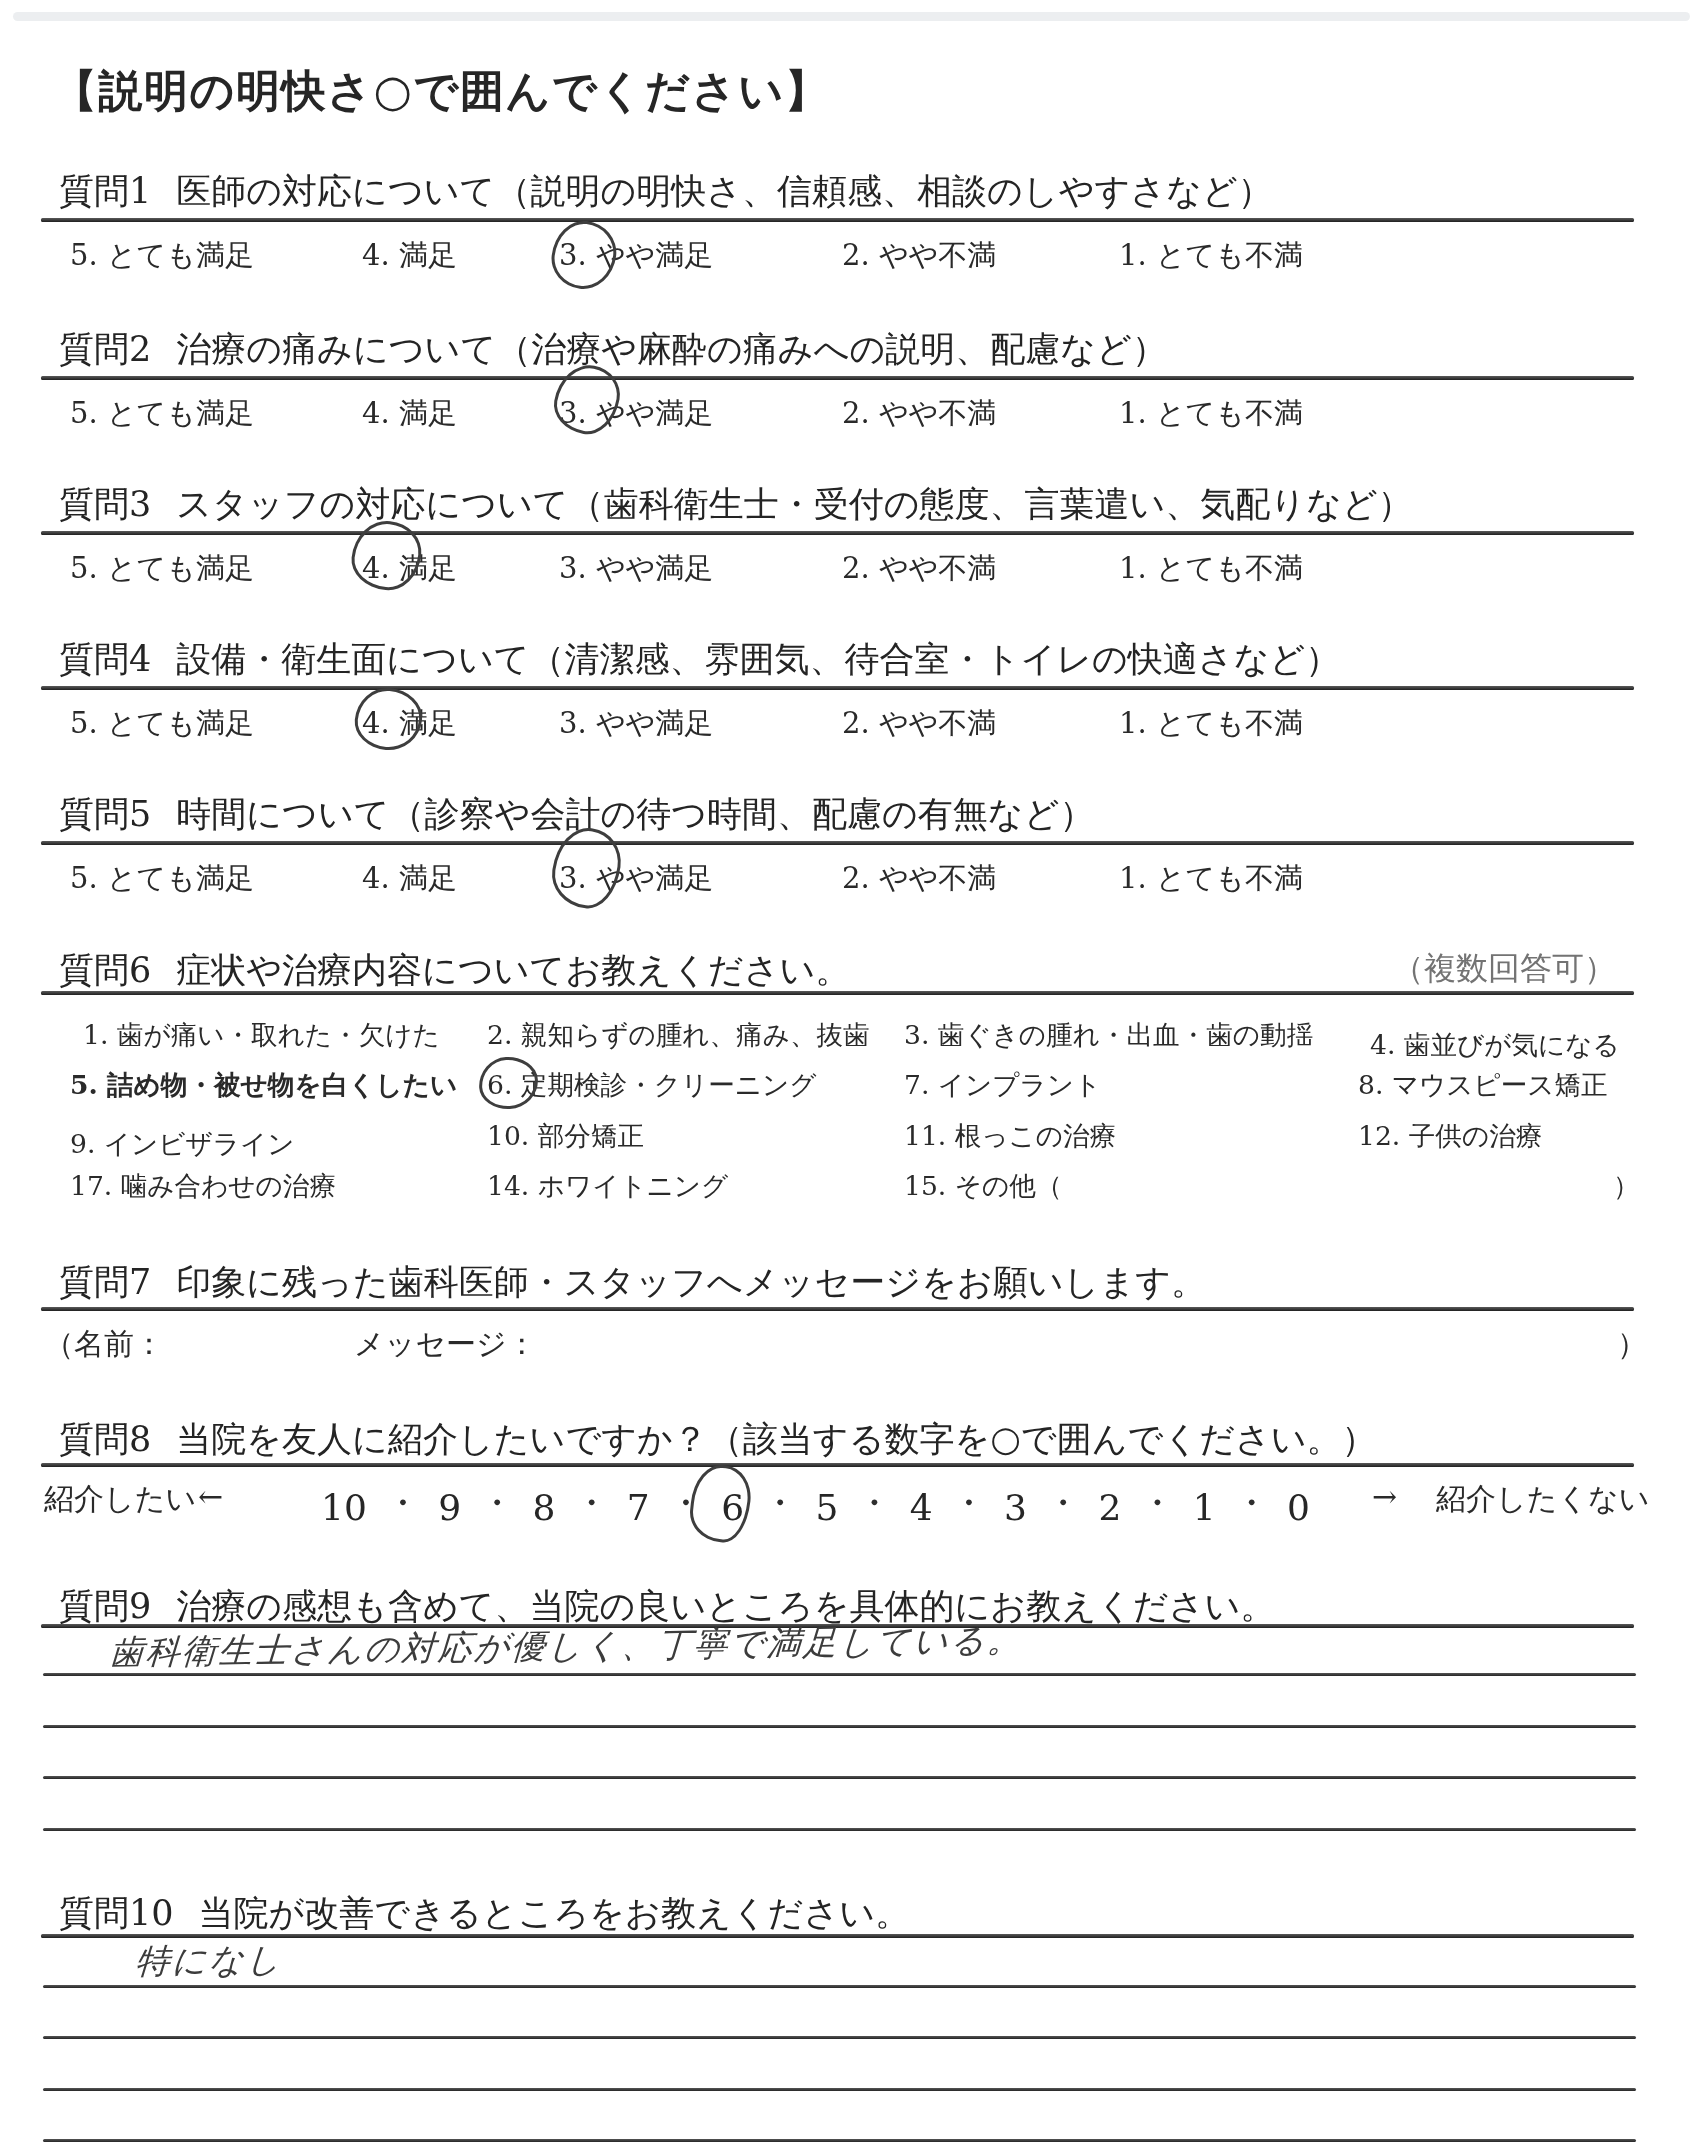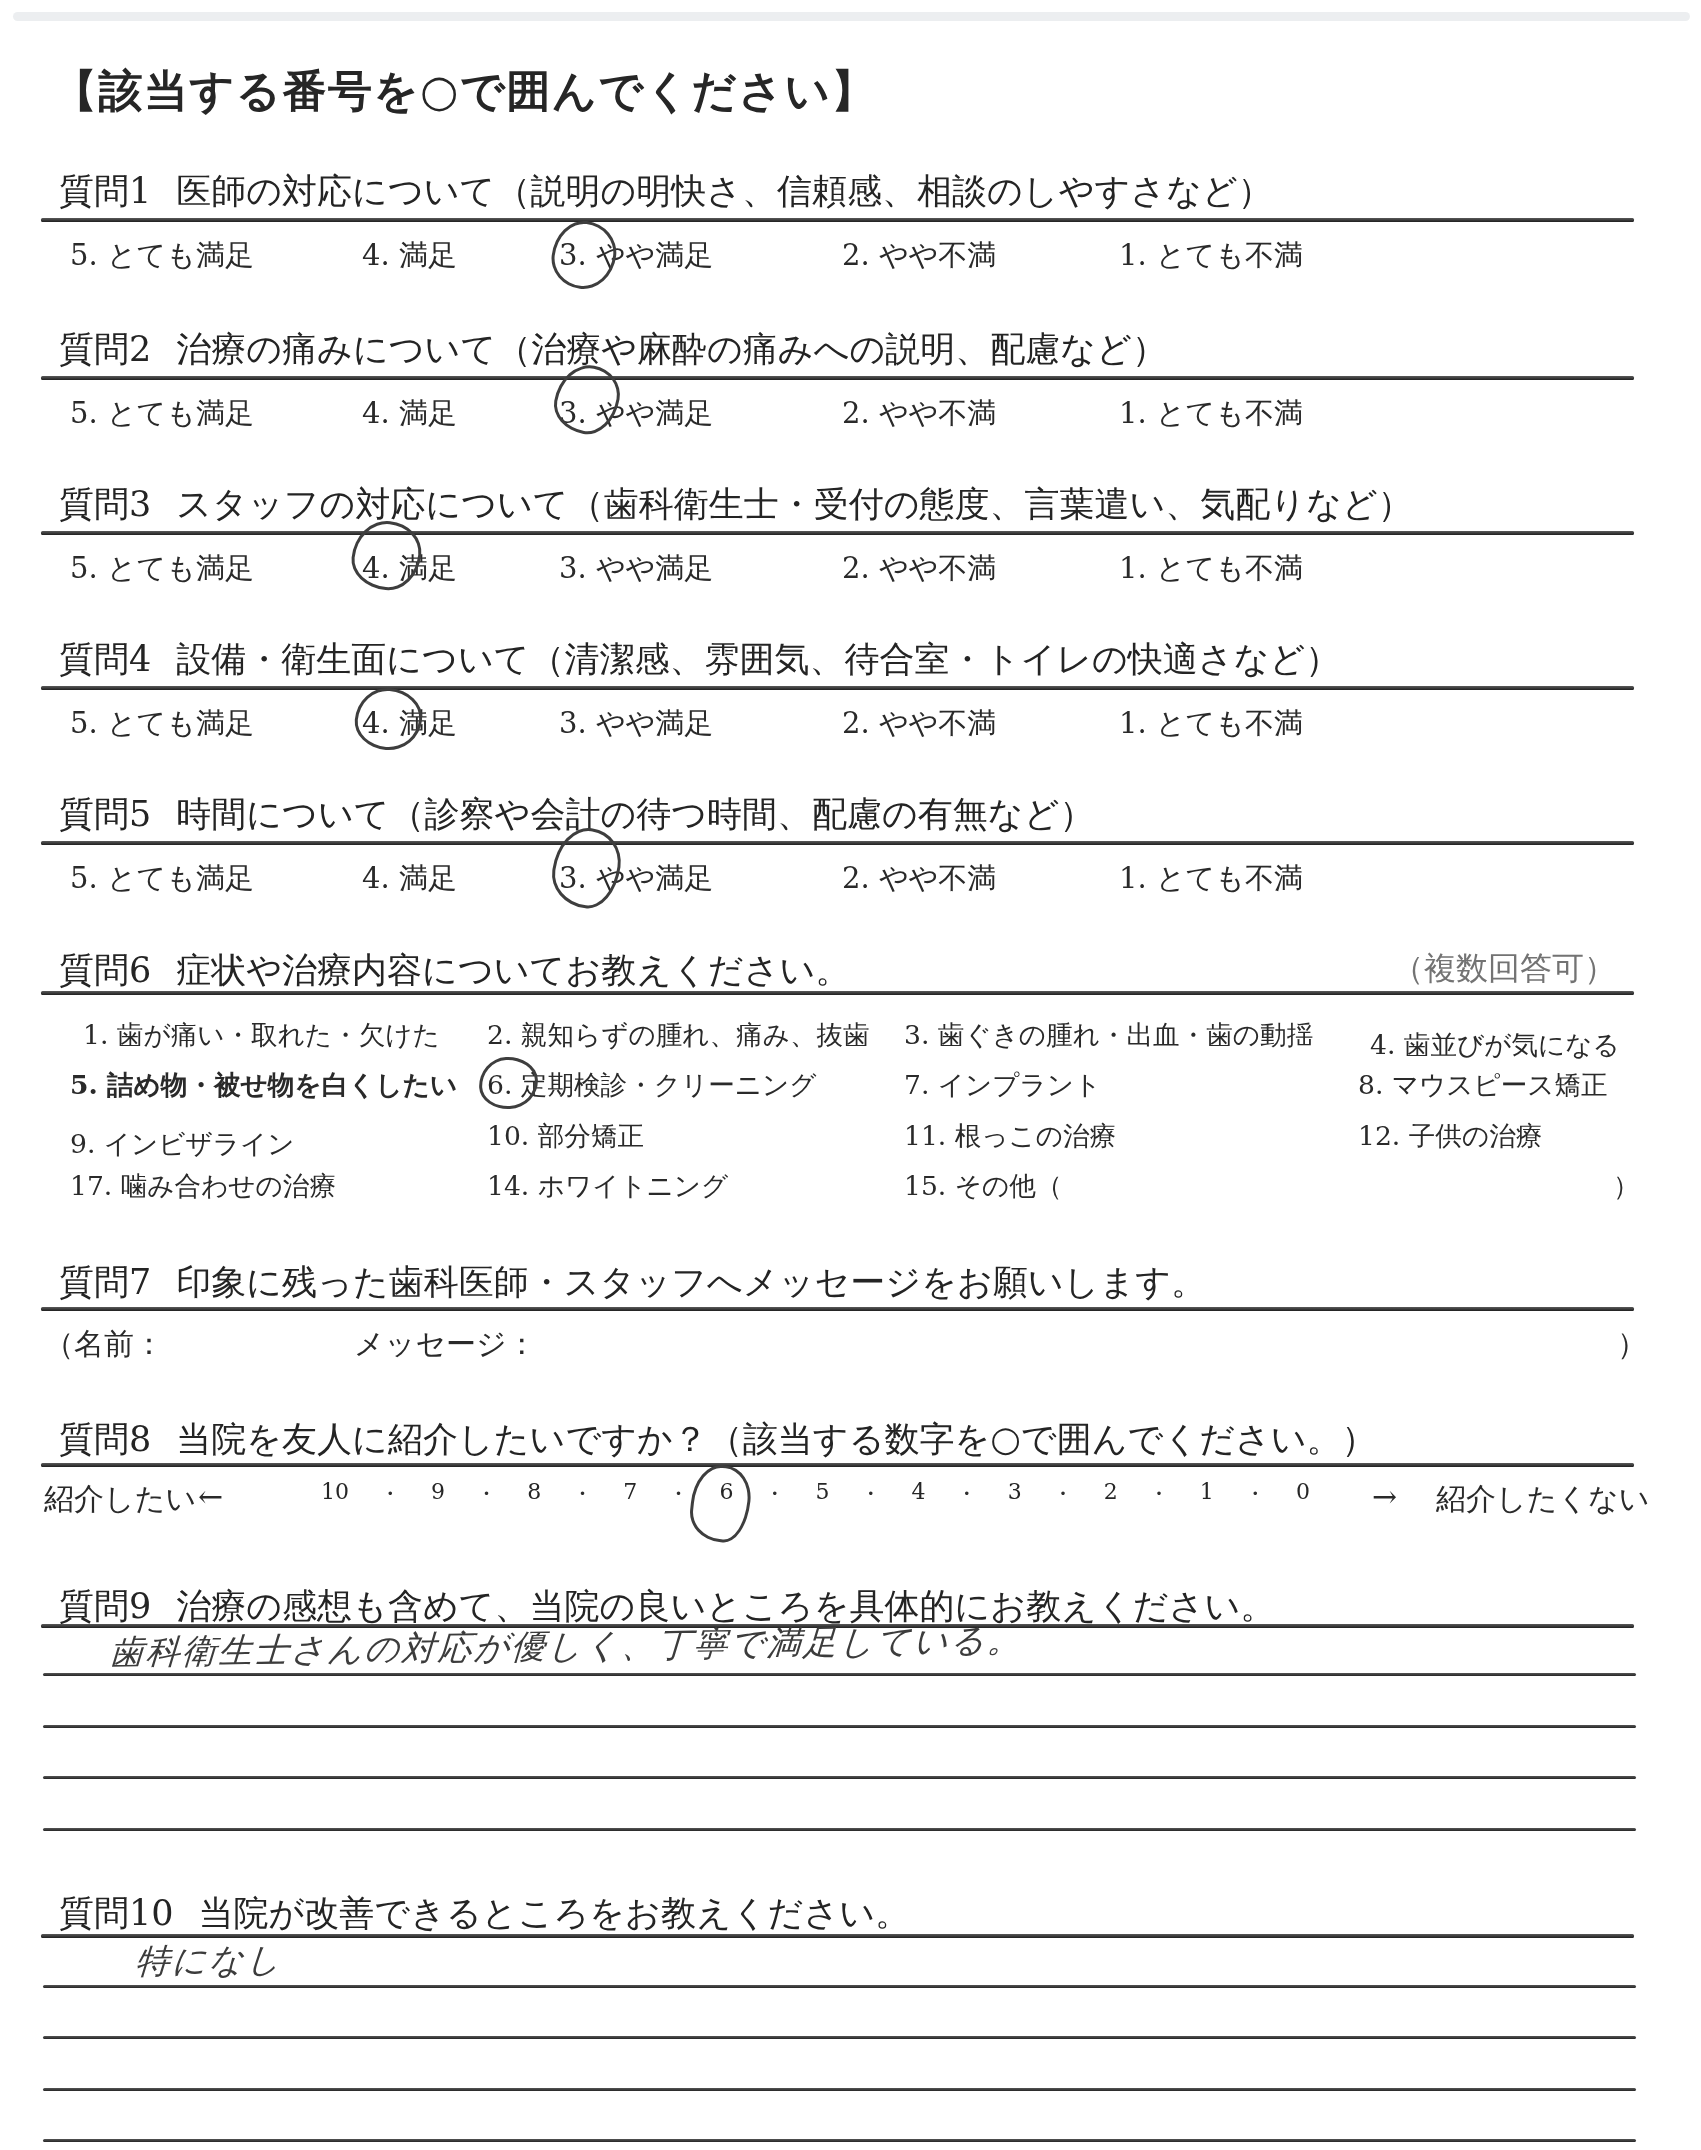--- a/index.html
+++ b/index.html
@@ -38,22 +38,22 @@
   .opt-row{position:absolute;left:0;width:1701px;height:41px;}
   .opt{
     position:absolute;top:0;font-size:29px;color:#2a2a2a;white-space:nowrap;
   }
   .q6-opt{
     position:absolute;font-size:26.6px;color:#2a2a2a;white-space:nowrap;
   }
   .inline-label{position:absolute;font-size:30px;color:#2a2a2a;white-space:nowrap;}
   .scale-strip{
     position:absolute;left:321px;width:989px;display:flex;
-    justify-content:space-between;align-items:flex-start;
-    font-size:22px;color:#262626;
+    justify-content:space-between;align-items:flex-end;
+    font-size:36px;color:#262626;
   }
   .scale-strip .dot{color:#2e2e2e;}
   .write-line{
     position:absolute;left:43px;width:1593px;height:3px;
     background:linear-gradient(#555,#262626);border-radius:1.5px;
   }
   .handwriting{
     position:absolute;
     font-size:34px;font-style:italic;color:#3c3c3c;
     letter-spacing:2.2px;white-space:nowrap;
@@ -65,21 +65,21 @@
     border-radius:48% 52% 50% 50% / 56% 46% 54% 44%;
   }
 </style>
 </head>
 <body>
 
 <div class="page">
 
   <div class="scan-stripe"></div>
 
-  <div class="form-title">【該当する番号を○で囲んでください】</div>
+  <div class="form-title">【説明の明快さ○で囲んでください】</div>
 
   <section class="q-section" style="top:168px;height:140px;">
     <div class="q-title">
       <span class="q-num">質問1</span><span>医師の対応について（説明の明快さ、信頼感、相談のしやすさなど）</span>
     </div>
     <div class="rule" style="top:50px;"></div>
     <div class="opt-row" style="top:68px;">
       <span class="opt" style="left:70px;">5. とても満足</span>
       <span class="opt" style="left:362px;">4. 満足</span>
       <span class="opt" style="left:559px;">3. やや満足</span>

